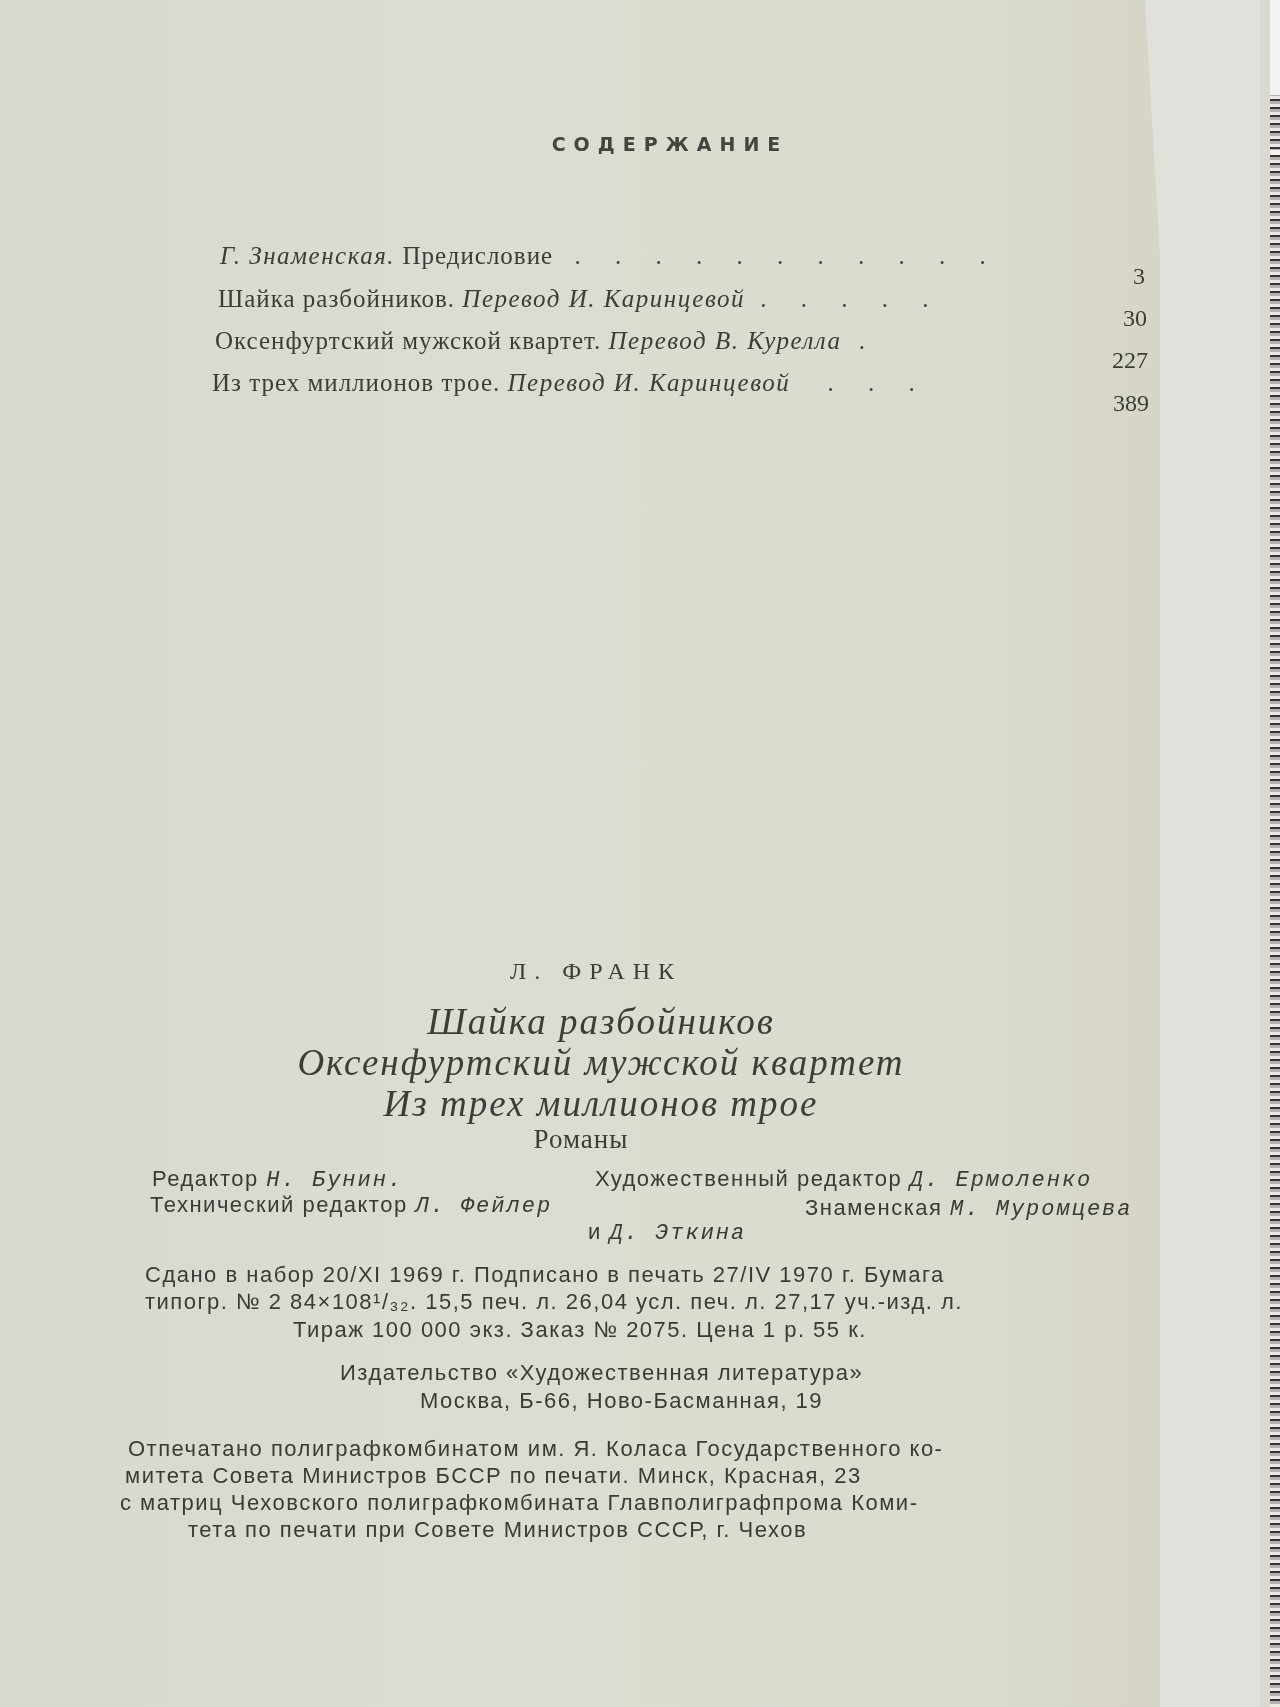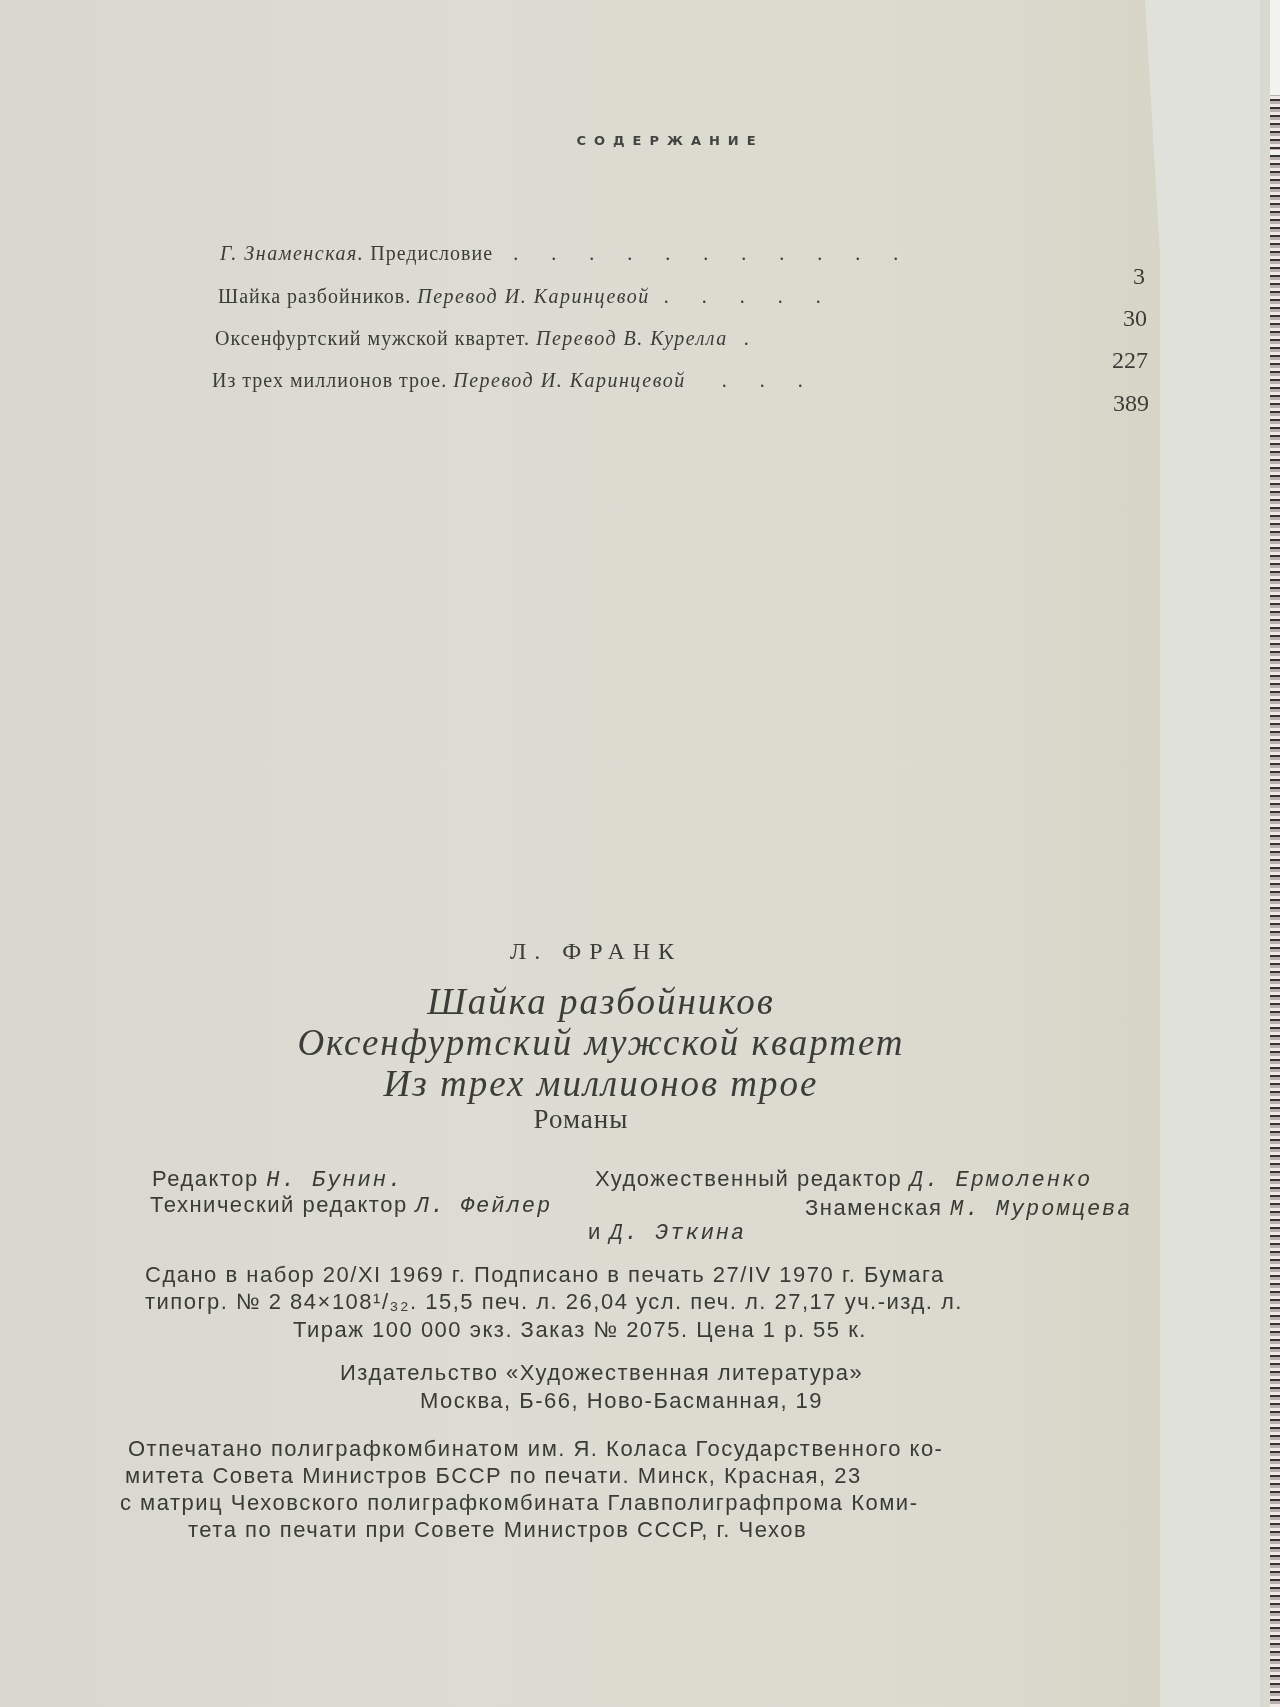--- a/index.html
+++ b/index.html
@@ -20,31 +20,31 @@
     }
     .edge-strip {
       position: absolute; right: 0; top: 0; width: 10px; height: 1707px;
       background: repeating-linear-gradient(180deg, #f0e8e4 0px, #f0e8e4 3px, #3a3230 3px, #3a3230 5px, #b8b0ac 5px, #b8b0ac 8px);
     }
     .edge-strip .white-top { position: absolute; top: 0; left: 0; width: 10px; height: 95px; background: #f2f2ee; }
     .edge-strip .mid { position: absolute; top: 150px; left: 0; width: 10px; height: 5px; background: #f2f2ee; }
 
     .heading {
       position: absolute; top: 133px; left: 0; width: 1280px; text-align: center;
-      font-family: "DejaVu Sans", sans-serif; font-weight: bold; font-size: 13px;
+      font-family: "DejaVu Sans", sans-serif; font-weight: bold; font-size: 19px;
       letter-spacing: 8px; color: #444440; padding-left: 60px; box-sizing: border-box;
     }
     .toc { position: absolute; left: 0; top: 0; }
-    .toc-row { position: absolute; font-size: 20px; letter-spacing: 1px; white-space: nowrap; color: #3c3c38; }
+    .toc-row { position: absolute; font-size: 25px; letter-spacing: 1px; white-space: nowrap; color: #3c3c38; }
     .toc-row .it { font-style: italic; letter-spacing: 1.5px; }
     .toc-row .dots { letter-spacing: 14px; }
     .toc-num { position: absolute; font-size: 24px; color: #3c3c38; text-align: right; width: 80px; }
 
     .imprint { position: absolute; left: 0; top: 0; width: 1280px; }
-    .center-line { position: absolute; left: 0; width: 1162px; text-align: center; white-space: nowrap; }
+    .center-line { position: absolute; left: 0; width: 1162px; text-align: center; white-space: nowrap; margin-top: 20px; }
     .author { font-size: 24px; letter-spacing: 8px; color: #3c3c38; }
     .title-it { font-style: italic; font-size: 37px; letter-spacing: 2px; color: #3c3c38; }
     .genre { font-size: 27px; letter-spacing: 1px; color: #3c3c38; }
 
     .small {
       position: absolute; font-family: "Liberation Sans", sans-serif; font-size: 22px;
       white-space: nowrap; color: #3a3a36; letter-spacing: 1.5px;
     }
     .small .it { font-style: italic; font-family: Liberation Mono, monospace; letter-spacing: 2px; }
   </style>

